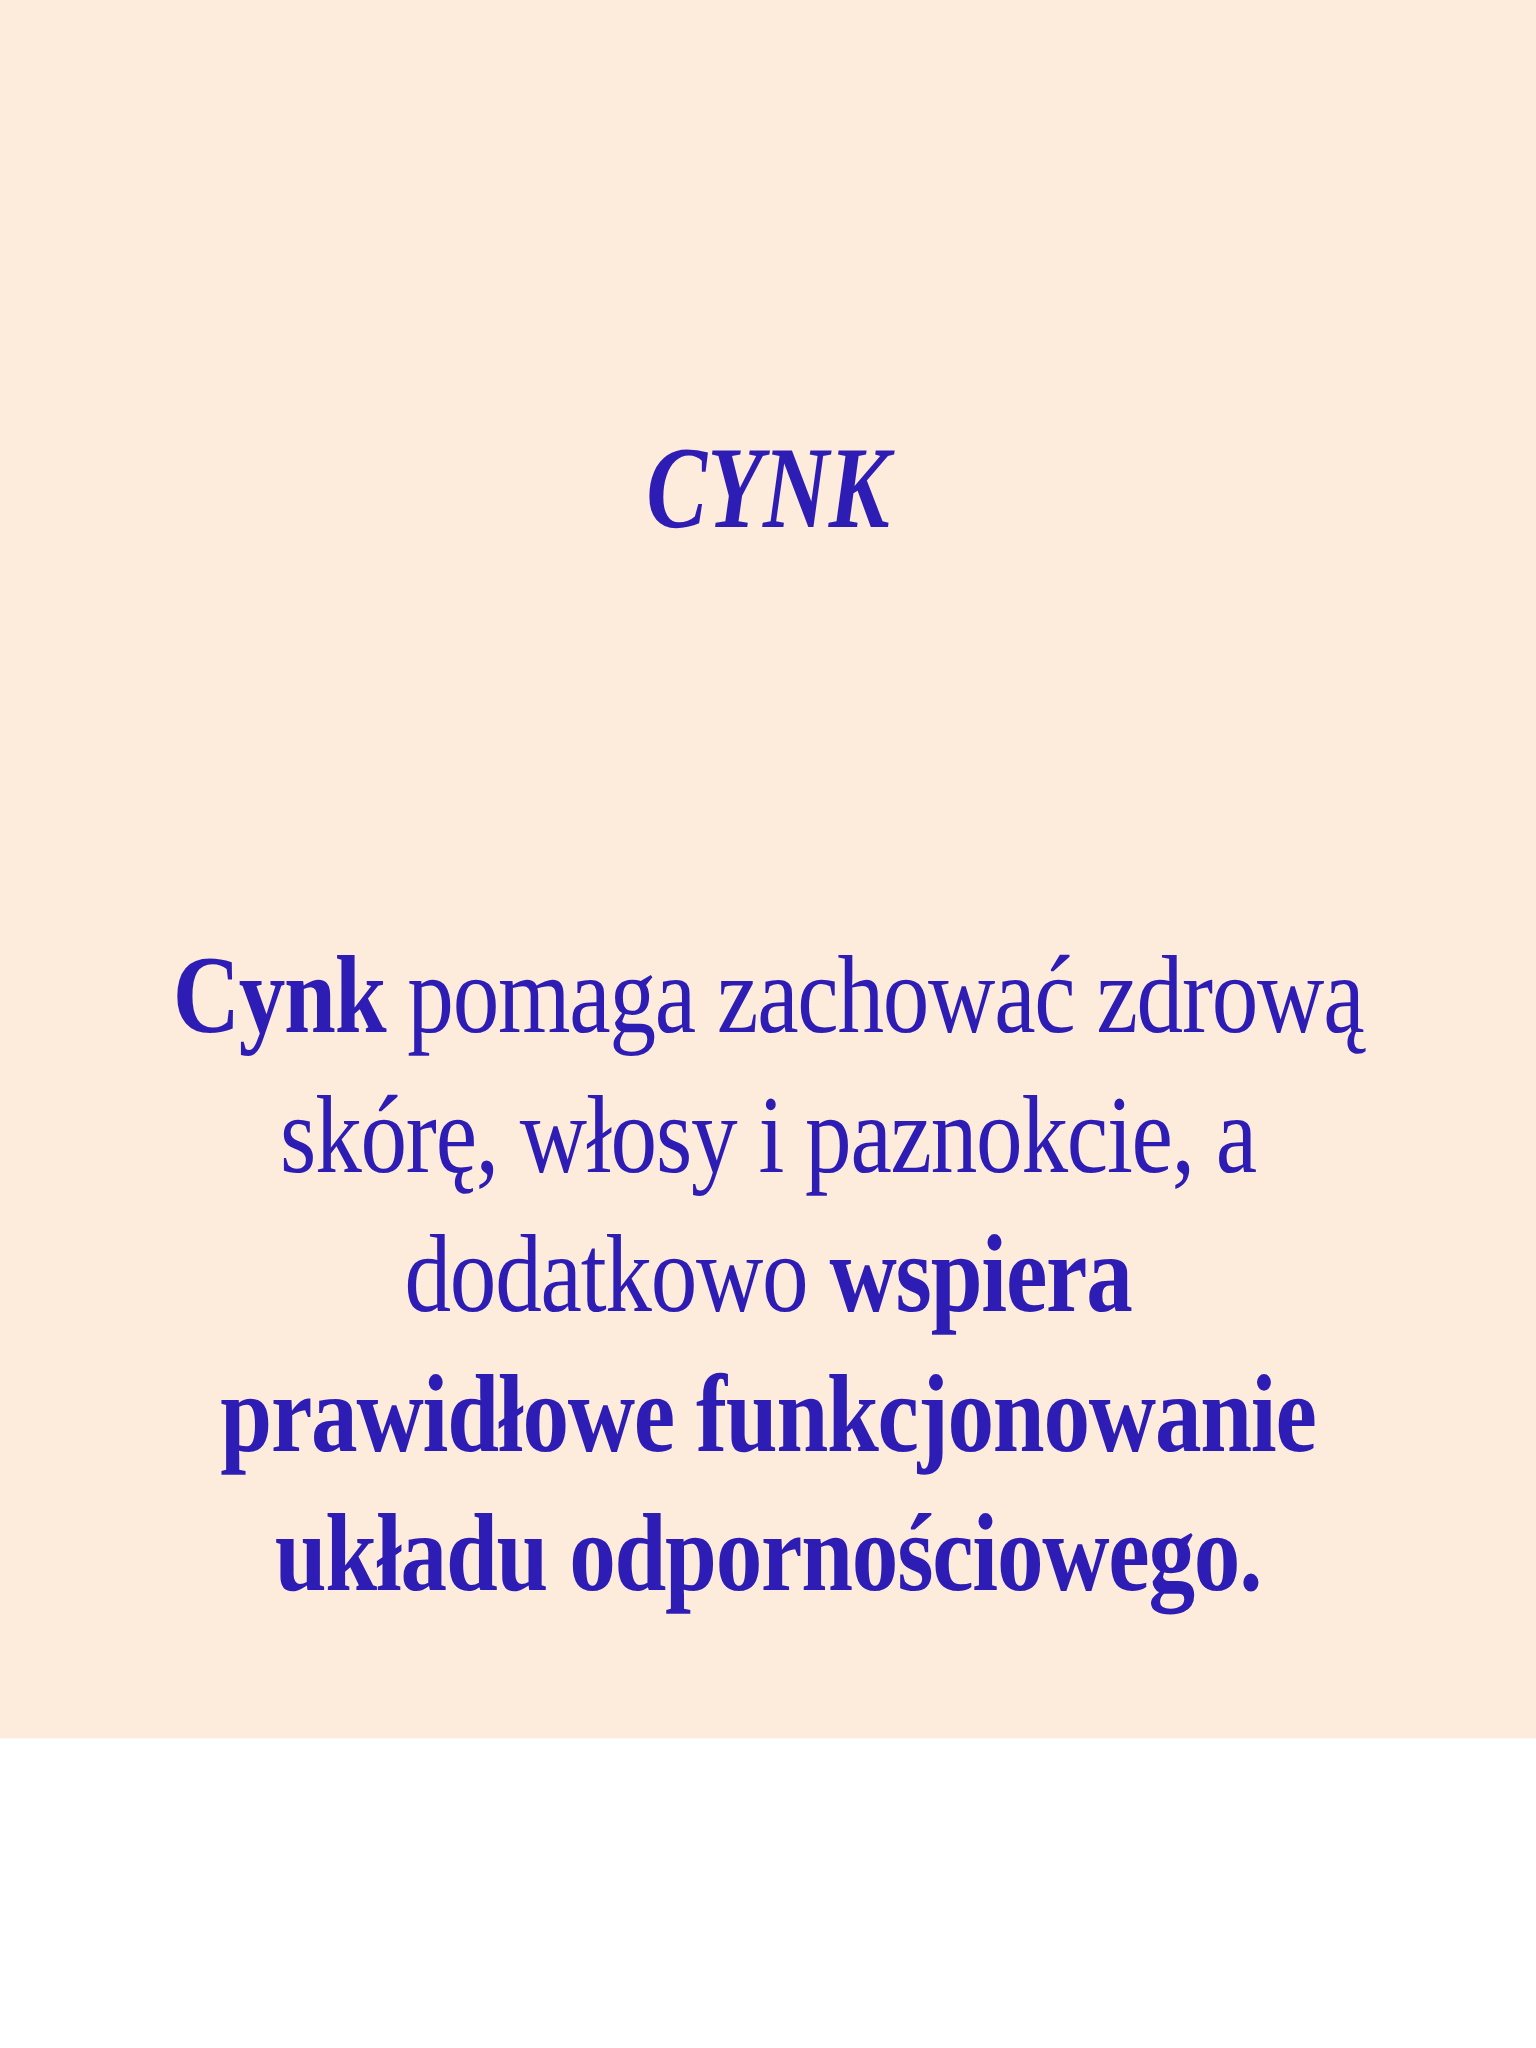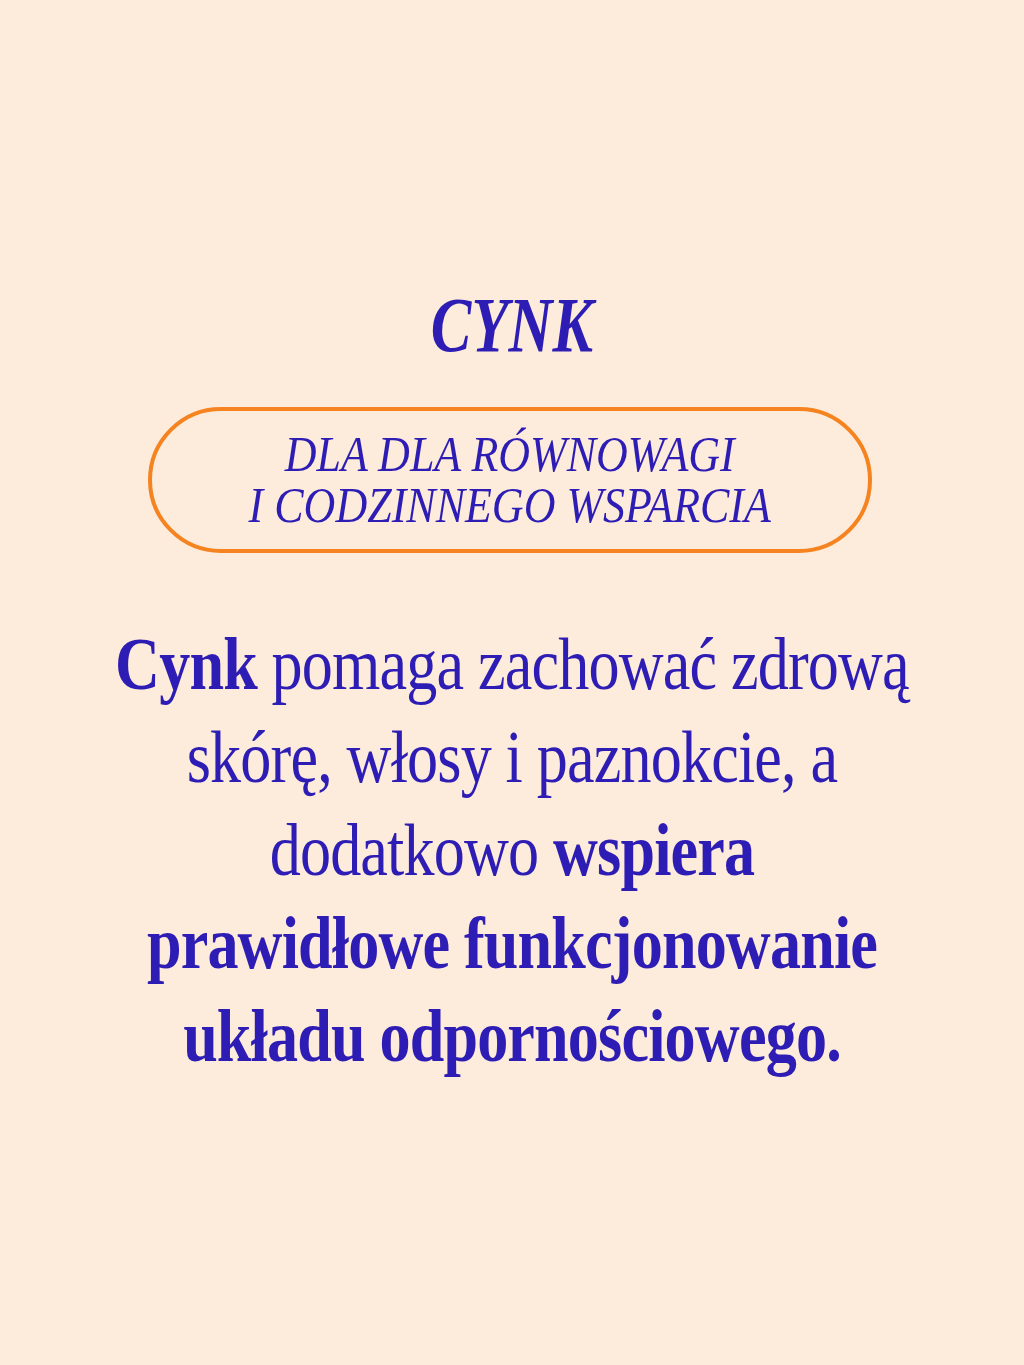--- a/index.html
+++ b/index.html
@@ -9,21 +9,21 @@
   }
   * { box-sizing: border-box; }
   html, body { margin: 0; padding: 0; }
   body {
     background: #ffffff;
     font-family: "Liberation Serif", serif;
   }
   .canvas {
     position: relative;
     width: 1024px;
-    height: 1365px;
+    height: 1159px;
     background: var(--background);
     overflow: hidden;
     margin: 0 auto;
   }
   .title {
     position: absolute;
     top: 286px;
     left: 0;
     width: 100%;
     margin: 0;
@@ -78,26 +78,20 @@
   .body-line { white-space: nowrap; }
   .seg-bold { font-weight: 700; }
 </style>
 </head>
 <body>
 
 <div class="canvas">
 
   <h1 class="title">CYNK</h1>
 
-  <div class="badge">
-    <div class="badge-text">
-      <span class="badge-line">DLA DLA RÓWNOWAGI</span>
-      <span class="badge-line">I CODZINNEGO WSPARCIA</span>
-    </div>
-  </div>
 
   <div class="body-text">
     <div class="body-line"><span class="seg-bold">Cynk </span><span>pomaga zachować zdrową</span></div>
     <div class="body-line"><span>skórę, włosy i paznokcie, a</span></div>
     <div class="body-line"><span>dodatkowo </span><span class="seg-bold">wspiera</span></div>
     <div class="body-line"><span class="seg-bold">prawidłowe funkcjonowanie</span></div>
     <div class="body-line"><span class="seg-bold">układu odpornościowego.</span></div>
   </div>
 
 </div>

